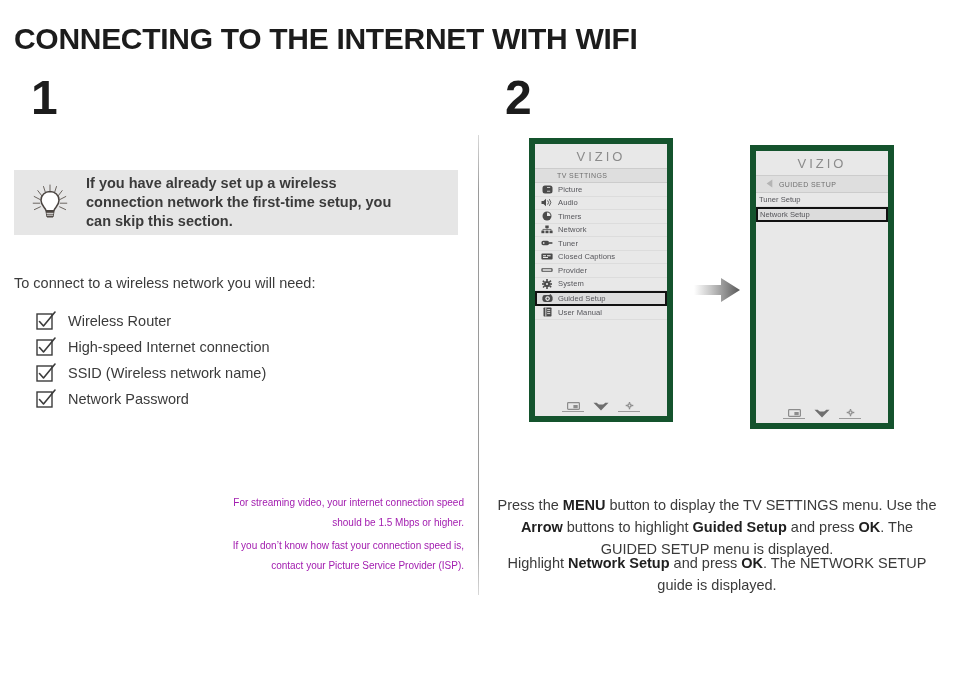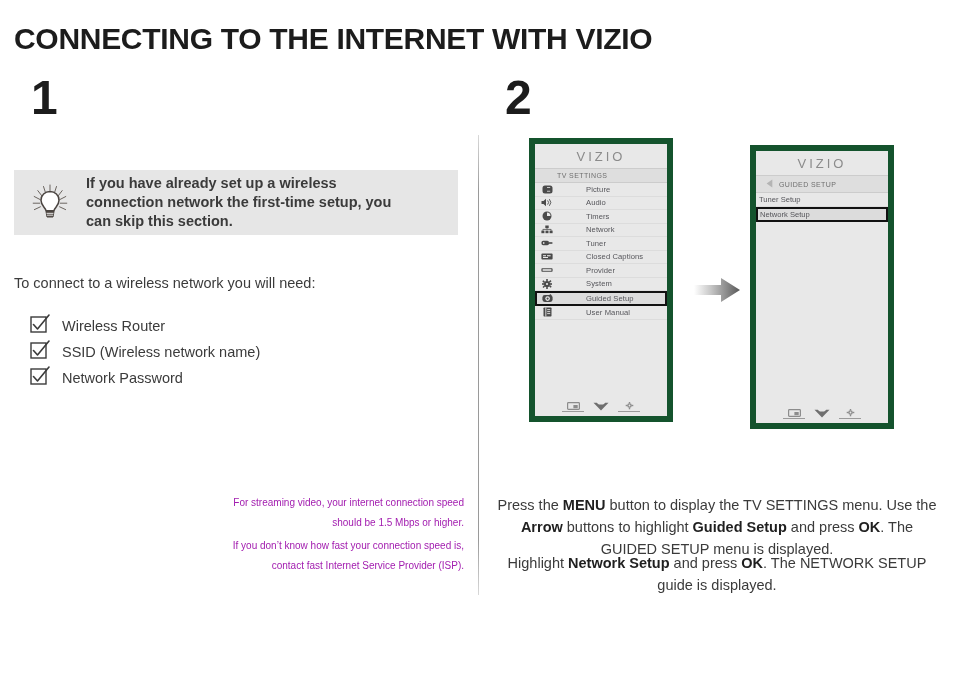--- a/index.html
+++ b/index.html
@@ -88,22 +88,23 @@
   .checklist {
     position: absolute;
     left: 30px;
     top: 308px;
     list-style: none;
     margin: 0;
     padding: 0;
   }
   .checklist li {
     display: flex;
-    align-items: flex-end;
+    align-items: center;
     height: 26px;
+    margin-left: 6px;
   }
   .check-icon {
     flex: 0 0 22px;
     width: 22px;
     height: 20px;
     margin-right: 10px;
     position: relative;
   }
   .check-label {
     font-size: 14.5px;
@@ -158,21 +159,20 @@
   }
 
   .tv-row {
     display: flex;
     align-items: center;
     height: 13.5px;
     padding-left: 4px;
     border-bottom: 1px solid #dcdcdc;
     background: #e8e8e8;
     box-sizing: border-box;
-    gap: 28px;
   }
   .tv-row .ico {
     flex: 0 0 16px;
     width: 16px;
     height: 11px;
     display: flex;
     align-items: center;
     justify-content: center;
     margin-right: 3px;
   }
@@ -245,21 +245,21 @@
     line-height: 22px;
     color: #3b3b3b;
   }
   #caption-1 { left: 494px; top: 494px; width: 446px; }
   #caption-2 { left: 494px; top: 552px; width: 446px; }
   .caption b { color: #1f1f1f; font-weight: bold; }
 </style>
 </head>
 <body>
 
-<div class="page-title">CONNECTING TO THE INTERNET WITH VIZIO</div>
+<div class="page-title">CONNECTING TO THE INTERNET WITH WIFI</div>
 
 <div class="step-num" id="step-num-1">1</div>
 <div class="step-num" id="step-num-2">2</div>
 
 <div class="divider"></div>
 
 <div class="tip-box">
   <div class="tip-icon">
     <svg width="44" height="44" viewBox="0 0 44 44">
       <g stroke="#6b6560" stroke-width="1" stroke-linecap="round">
@@ -300,40 +300,49 @@
     </span>
     <span class="check-label">Wireless Router</span>
   </li>
   <li>
     <span class="check-icon">
       <svg width="22" height="20" viewBox="0 0 22 20">
         <rect x="1" y="3" width="15" height="15" fill="#ffffff" stroke="#3b3b3b" stroke-width="1.4"></rect>
         <path d="M3.5 10.5 L7.5 15 L19 1" fill="none" stroke="#3b3b3b" stroke-width="1.6" stroke-linecap="round" stroke-linejoin="round"></path>
       </svg>
     </span>
+    <span class="check-label">High-speed Internet connection</span>
+  </li>
+  <li>
+    <span class="check-icon">
+      <svg width="22" height="20" viewBox="0 0 22 20">
+        <rect x="1" y="3" width="15" height="15" fill="#ffffff" stroke="#3b3b3b" stroke-width="1.4"></rect>
+        <path d="M3.5 10.5 L7.5 15 L19 1" fill="none" stroke="#3b3b3b" stroke-width="1.6" stroke-linecap="round" stroke-linejoin="round"></path>
+      </svg>
+    </span>
     <span class="check-label">SSID (Wireless network name)</span>
   </li>
   <li>
     <span class="check-icon">
       <svg width="22" height="20" viewBox="0 0 22 20">
         <rect x="1" y="3" width="15" height="15" fill="#ffffff" stroke="#3b3b3b" stroke-width="1.4"></rect>
         <path d="M3.5 10.5 L7.5 15 L19 1" fill="none" stroke="#3b3b3b" stroke-width="1.6" stroke-linecap="round" stroke-linejoin="round"></path>
       </svg>
     </span>
     <span class="check-label">Network Password</span>
   </li>
 </ul>
 
 <div class="note" id="note-1">
   <div>For streaming video, your internet connection speed</div>
   <div>should be 1.5 Mbps or higher.</div>
 </div>
 <div class="note" id="note-2">
   <div>If you don’t know how fast your connection speed is,</div>
-  <div>contact fast Internet Service Provider (ISP).</div>
+  <div>contact your Picture Service Provider (ISP).</div>
 </div>
 
 <div class="tv-screen" id="tv-screen-1">
   <div class="tv-brand">VIZIO</div>
   <div class="tv-subhead">
     <span>TV SETTINGS</span>
   </div>
 
   <div class="tv-row">
     <span class="ico">

